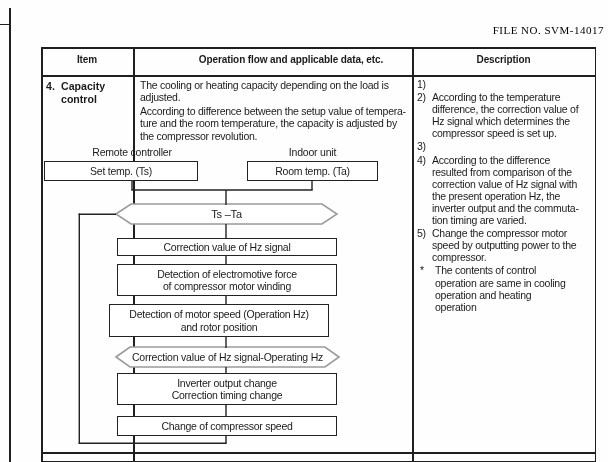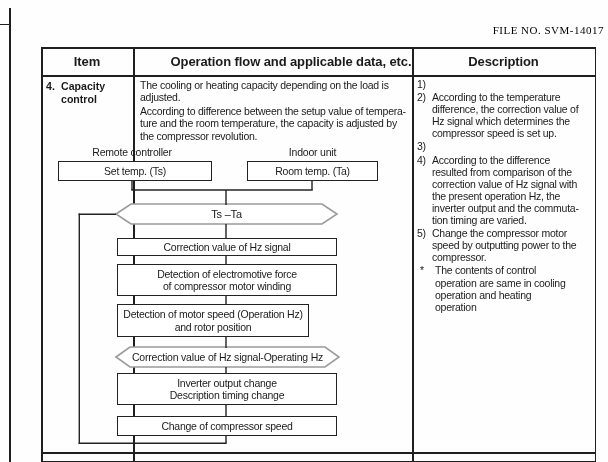--- a/index.html
+++ b/index.html
@@ -7,21 +7,21 @@
     position:relative;width:608px;height:462px;background:#fefefe;
     overflow:hidden;font-family:"Liberation Sans",sans-serif;color:#1b1b1b;
   }
   .h-line,.v-line{position:absolute;background:#1f1f1f;}
   .file-no{
     position:absolute;top:24px;right:4px;
     font-family:"Liberation Serif",serif;font-size:11px;letter-spacing:.5px;
     color:#000000;white-space:pre;
   }
   .th{
-    position:absolute;top:54px;font-size:13px;font-weight:bold;
+    position:absolute;top:54px;font-size:10px;font-weight:bold;
     text-align:center;letter-spacing:-.1px;
   }
   .item-num{position:absolute;left:46px;top:80px;font-size:10.6px;font-weight:bold;}
   .item-label{position:absolute;left:61px;top:80px;font-size:10.6px;font-weight:bold;
     white-space:pre;line-height:12.5px;}
   .intro{position:absolute;left:140px;font-size:10.5px;line-height:12.3px;
     letter-spacing:-.25px;white-space:pre;}
   .flow-label{position:absolute;font-size:10.5px;letter-spacing:-.2px;text-align:center;}
   .fbox{
     position:absolute;border:1.4px solid #222;background:#fff;
@@ -92,35 +92,35 @@
       <line x1="226" y1="436" x2="226" y2="443"></line>
       <line x1="226.7" y1="443.3" x2="78.6" y2="443.3"></line>
       <line x1="79.3" y1="444" x2="79.3" y2="213.6"></line>
       <line x1="78.6" y1="214.3" x2="116" y2="214.3"></line>
     </g>
   </svg>
 
   <div class="flow-label" style="left:55px;width:154px;top:146px;">Remote controller</div>
   <div class="flow-label" style="left:247px;width:131px;top:146px;">Indoor unit</div>
 
-  <div class="fbox" style="left:58px;top:161px;width:154px;height:20px;">Set temp. (Ts)</div>
+  <div class="fbox" style="left:44px;top:161px;width:154px;height:20px;">Set temp. (Ts)</div>
   <div class="fbox" style="left:247px;top:161px;width:131px;height:20px;">Room temp. (Ta)</div>
 
   <div class="hexlabel" style="left:116px;top:204px;width:221px;height:20px;font-size:11px;">Ts –Ta</div>
 
   <div class="fbox" style="left:117px;top:264px;width:220px;height:32px;">Detection of electromotive force
 of compressor motor winding</div>
   <div class="fbox" style="left:117px;top:238px;width:220px;height:17.5px;">Correction value of Hz signal</div>
-  <div class="fbox" style="left:117px;top:304px;width:192px;height:33px;">Detection of motor speed (Operation Hz)
+  <div class="fbox" style="left:109px;top:304px;width:220px;height:33px;">Detection of motor speed (Operation Hz)
 and rotor position</div>
 
   <div class="hexlabel" style="left:116px;top:347px;width:223px;height:20px;">Correction value of Hz signal-Operating Hz</div>
 
   <div class="fbox" style="left:117px;top:373px;width:220px;height:32px;">Inverter output change
-Description timing change</div>
+Correction timing change</div>
   <div class="fbox" style="left:117px;top:416px;width:220px;height:20px;">Change of compressor speed</div>
 
   <div class="desc">
     <div class="desc-item">
       <span class="marker">1)</span>
     </div>
     <div class="desc-item">
       <span class="marker">2)</span>
       <div class="desc-text">According to the temperature
 difference, the correction value of

